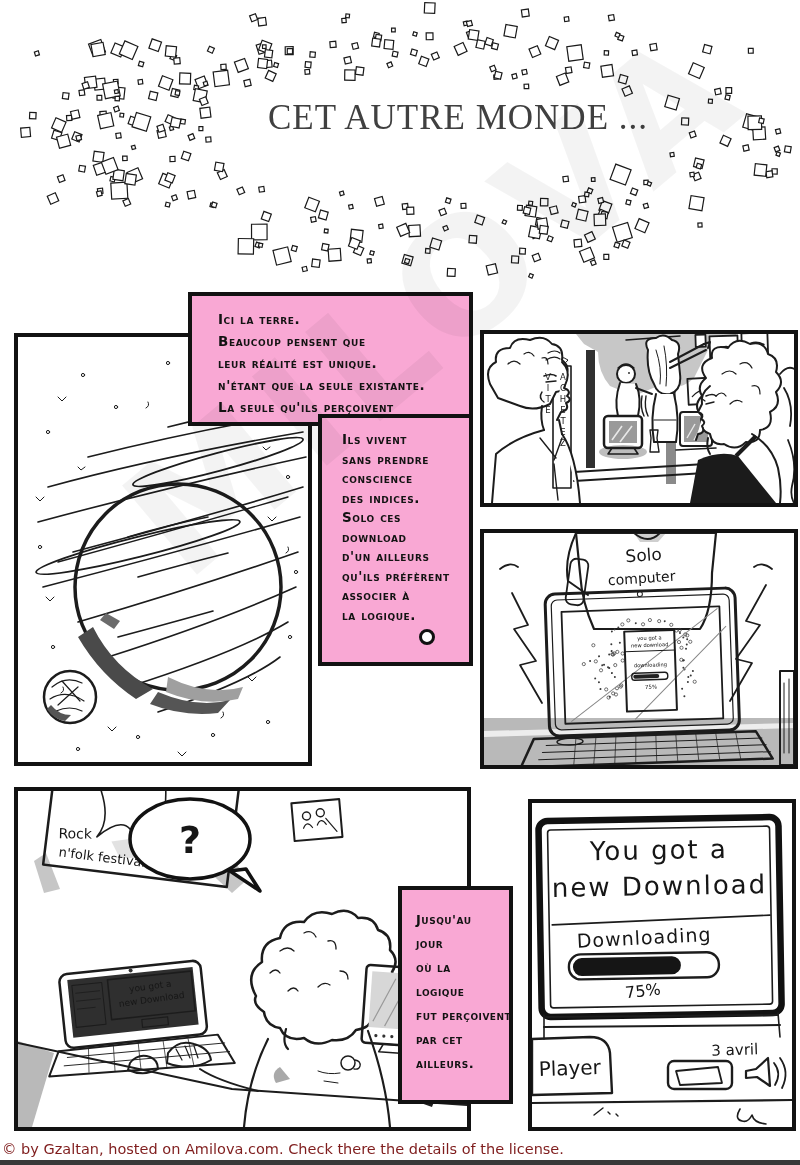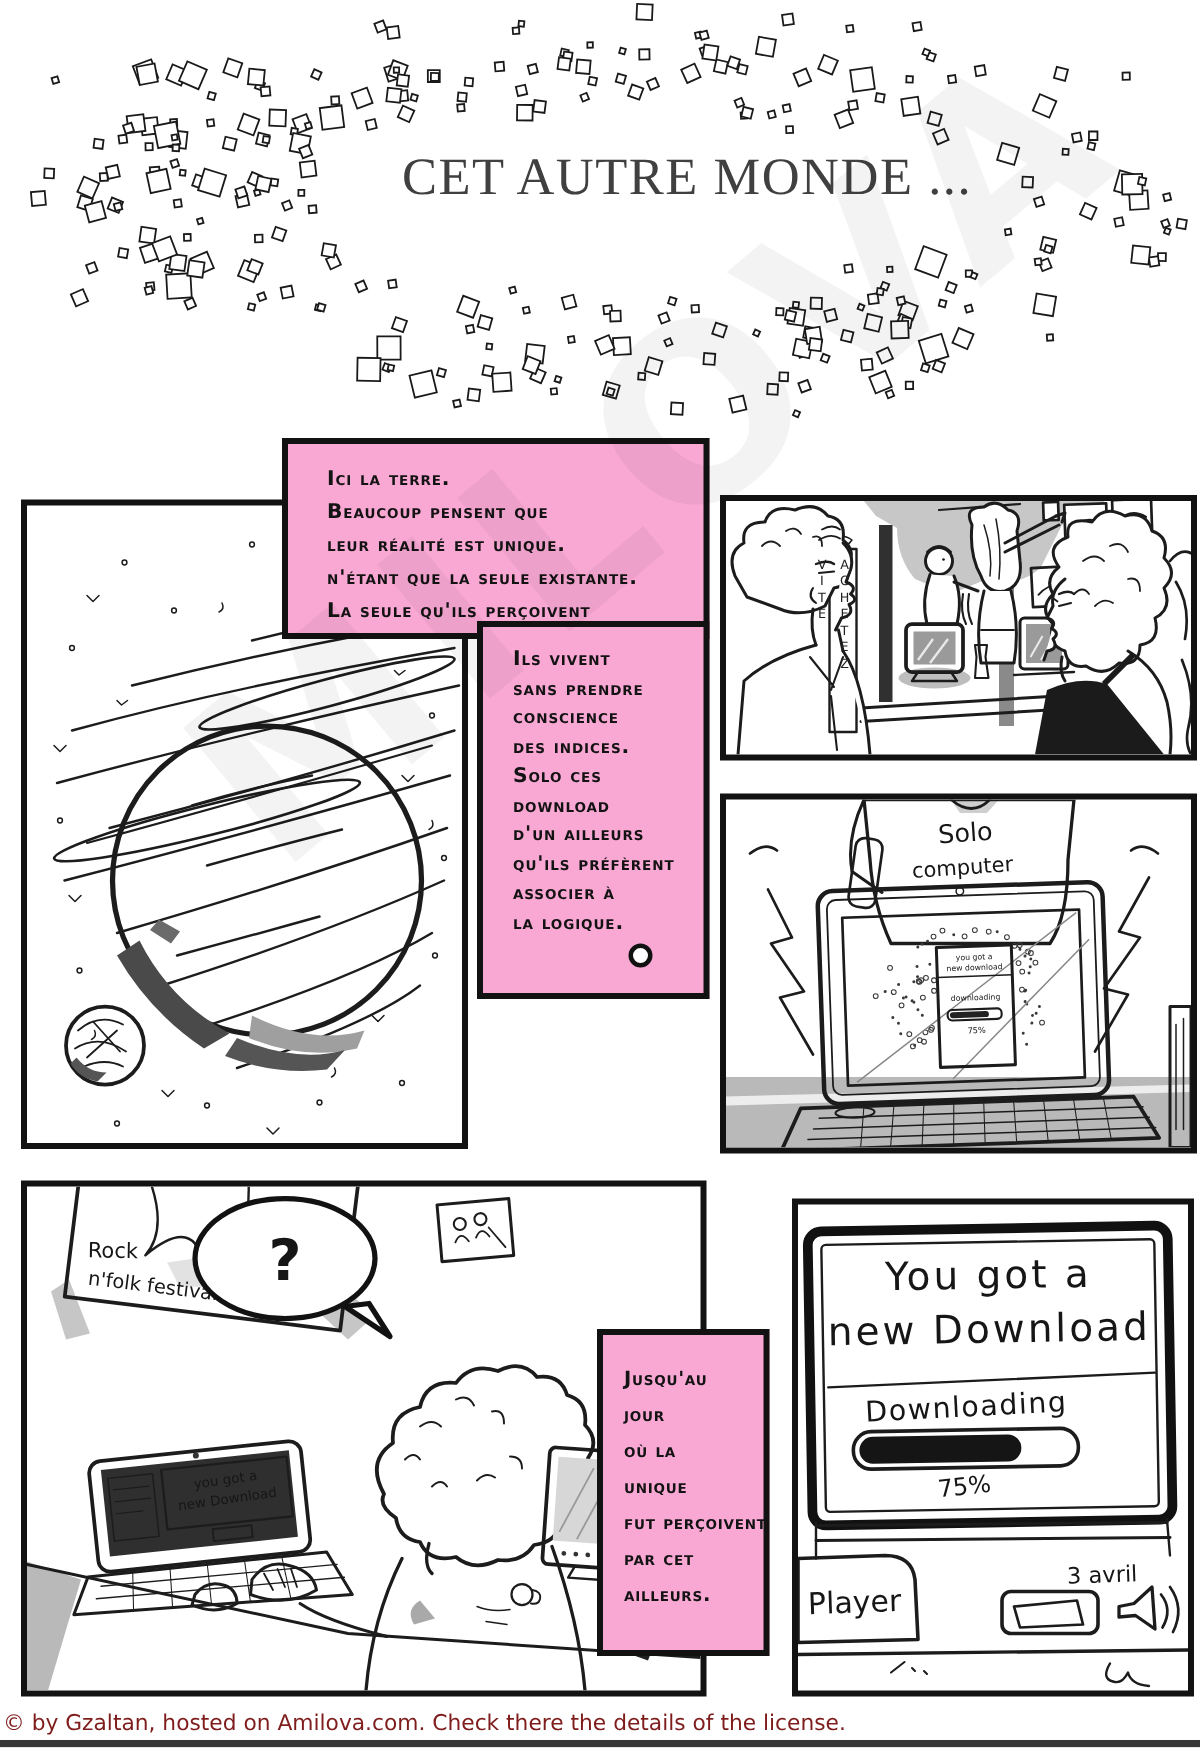--- a/index.html
+++ b/index.html
@@ -706,21 +706,21 @@
     <span class="ln">download</span>
     <span class="ln">d'un ailleurs</span>
     <span class="ln">qu'ils préfèrent</span>
     <span class="ln">associer à</span>
     <span class="ln">la logique.</span>
   </div>
   <div class="nbox" id="nbox3">
     <span class="ln">Jusqu'au</span>
     <span class="ln">jour</span>
     <span class="ln">où la</span>
-    <span class="ln">unique</span>
+    <span class="ln">logique</span>
     <span class="ln">fut perçoivent</span>
     <span class="ln">par cet</span>
     <span class="ln">ailleurs.</span>
   </div>
 
   <div class="dot-circle"></div>
 
   <div class="footer">© by Gzaltan, hosted on Amilova.com. Check there the details of the license.</div>
   <div class="bottom-edge"></div>
 </div>

